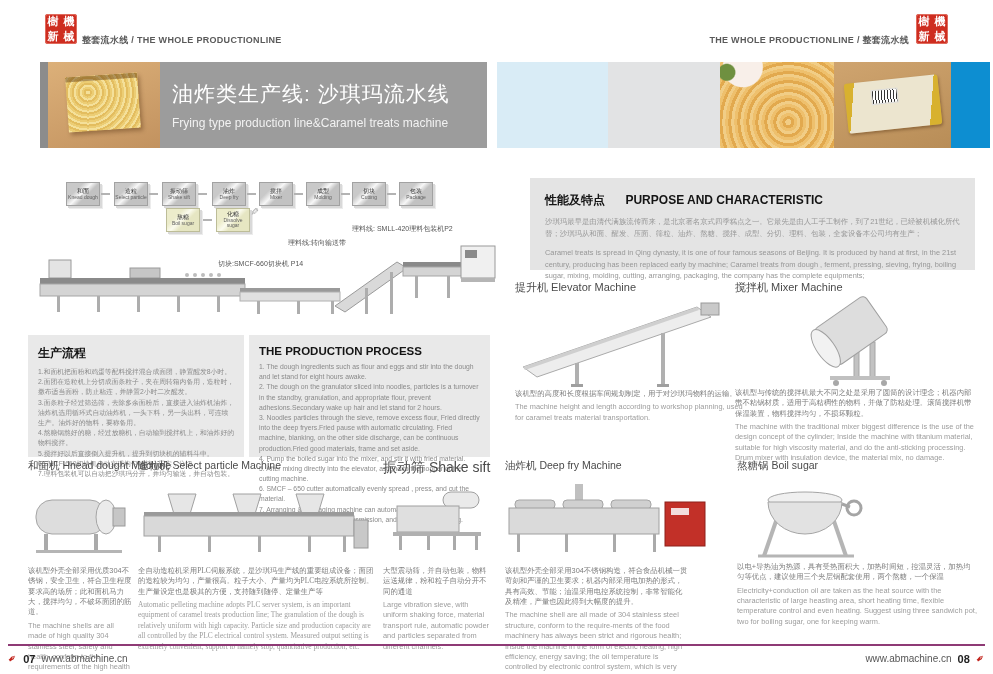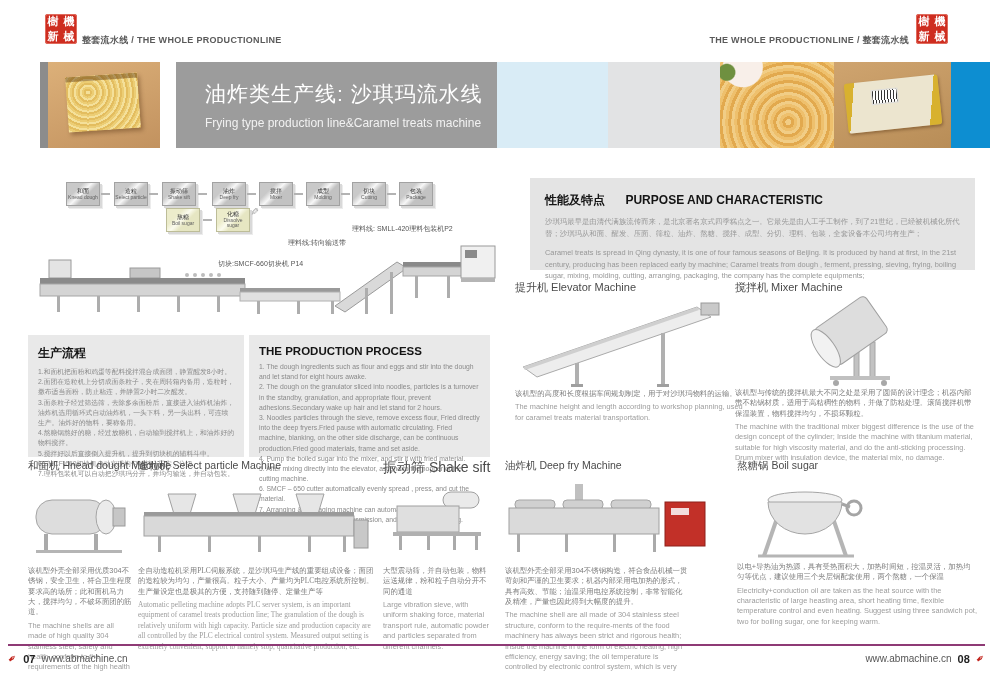--- a/index.html
+++ b/index.html
@@ -12,21 +12,21 @@
         color:#fff;font-size:11px;font-weight:bold;line-height:1;box-shadow:0 0 0 1px #e06a5c inset;}
   .header-label{position:absolute;top:34px;font-size:9px;font-weight:bold;color:#5a5a5a;letter-spacing:.3px;text-align:right;}
 
   
   .bnr{position:absolute;top:62px;height:86px;}
   .bnr-strip{left:40px;width:8px;background:#8c8c8c;}
   .bnr-photo1{left:48px;width:112px;background:linear-gradient(160deg,#dcb079,#c2925f);}
   .sachima{position:absolute;left:17%;top:15%;width:64%;height:64%;transform:rotate(-4deg);
            background:repeating-radial-gradient(circle at 30% 30%,#f4e09a 0 2px,#e3bd5f 2px 4px,#eccd74 4px 6px);
            box-shadow:inset 0 5px 0 rgba(90,50,10,.45),2px 3px 4px rgba(60,30,0,.35);}
-  .bnr-title{left:176px;width:327px;background:#9c9c9c;display:flex;flex-direction:column;justify-content:center;padding-left:29px;box-sizing:border-box;}
+  .bnr-title{left:160px;width:327px;background:#9c9c9c;display:flex;flex-direction:column;justify-content:center;padding-left:12px;box-sizing:border-box;}
   .bnr-title .zh{font-size:21px;color:#fff;letter-spacing:1px;}
   .bnr-title .en{font-size:12px;color:#f2f2f2;margin-top:8px;}
   .bnr-blue-pale{left:497px;width:111px;background:#d9ecf6;}
   .bnr-gray-pale{left:608px;width:112px;background:#e2e3e4;}
   .bnr-photo2{left:720px;width:114px;background-color:#eec06d;
       background-image:radial-gradient(circle at 6% 12%,#6f9040 0 6%,rgba(0,0,0,0) 7%),
                        radial-gradient(circle at 20% 6%,#f8efe9 0 16%,rgba(0,0,0,0) 17%),
                        repeating-radial-gradient(circle at 60% 70%,#f1cd86 0 3px,#e2a94e 3px 6px,#eec06d 6px 9px);}
   .bnr-photo3{left:834px;width:117px;background:linear-gradient(160deg,#cfa46f,#b88d57);}
   .pack{position:absolute;left:10%;top:20%;width:80%;height:58%;transform:rotate(-6deg);border-radius:3px;

